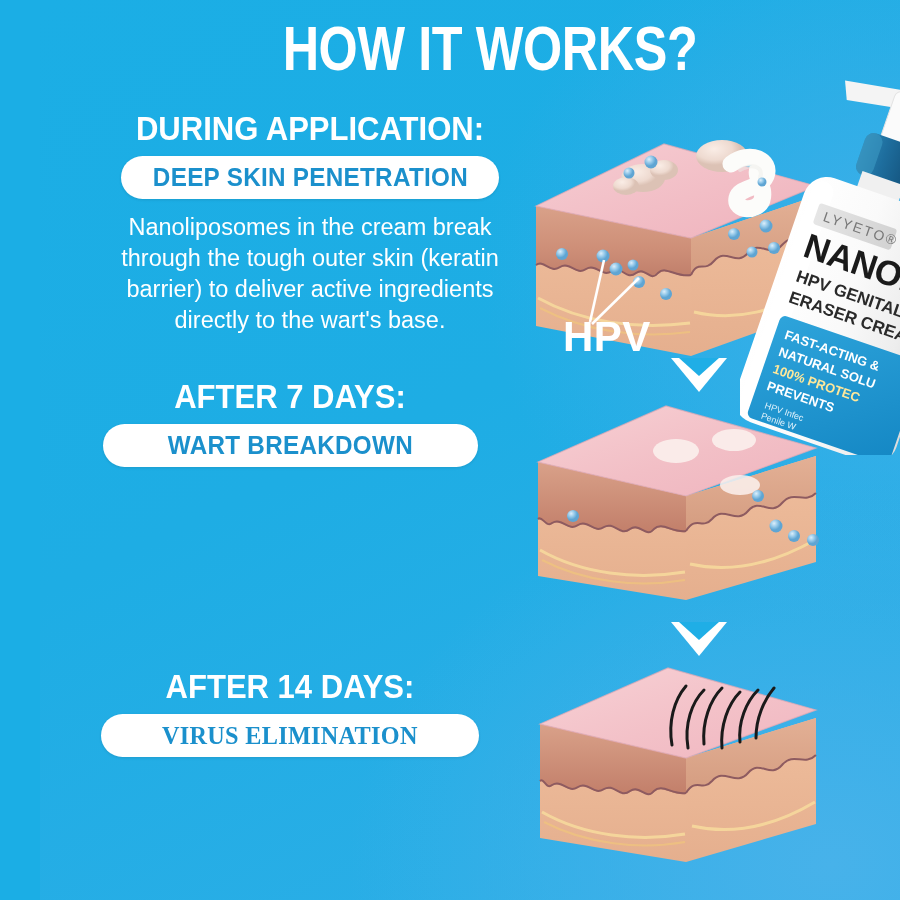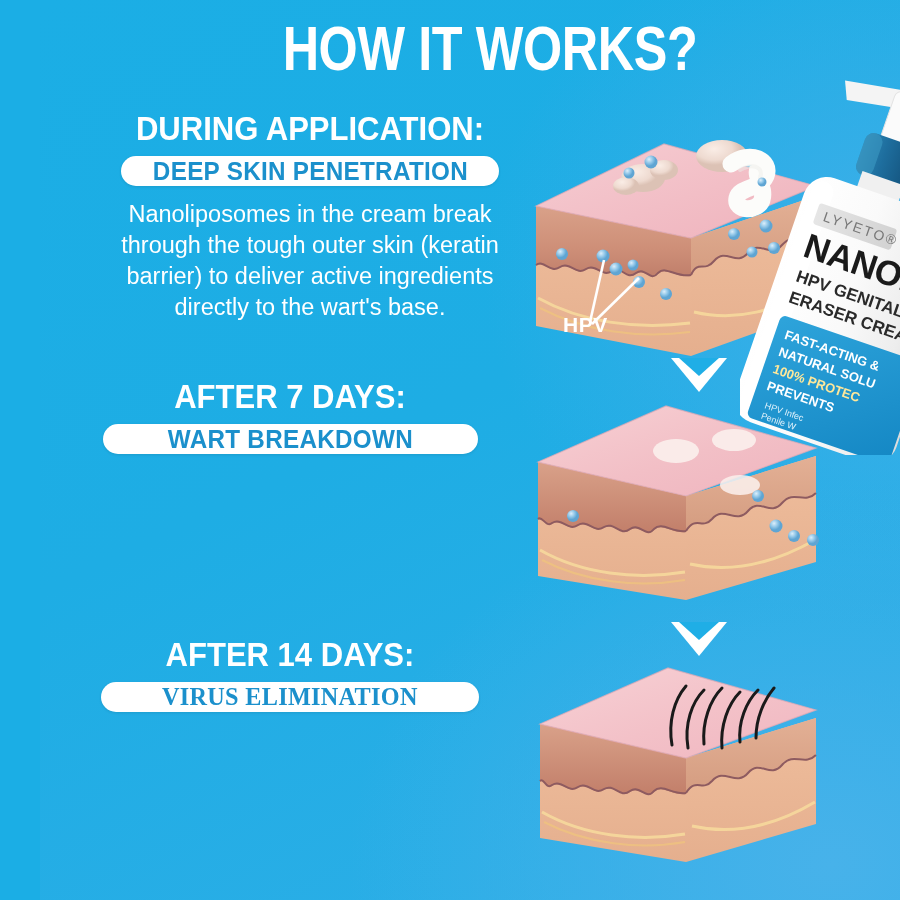--- a/index.html
+++ b/index.html
@@ -27,37 +27,37 @@
 
   
   .col{position:absolute;left:0;width:500px;text-align:center;}
   .step-title{
     color:#fff;font-weight:bold;font-size:33px;line-height:38px;
     letter-spacing:0px;transform:scaleX(0.94);transform-origin:50% 50%;
     white-space:nowrap;
   }
   .pill{
     margin:8px auto 0;background:#ffffff;border-radius:999px;
-    height:30px;display:flex;align-items:center;justify-content:center;
+    height:43px;display:flex;align-items:center;justify-content:center;
     box-shadow:0 1px 3px rgba(0,0,0,.10);
   }
   .pill span{
     color:#1B90CC;font-weight:bold;font-size:25px;letter-spacing:.3px;
     transform:scaleX(0.97);transform-origin:50% 50%;white-space:nowrap;
   }
   .body-copy{
     margin-top:13px;color:#FFFFFF;font-size:23.5px;line-height:31px;
     padding:0 28px;font-weight:normal;
   }
 
   .c1{top:110px;padding-left:20px;}
   .c1 .pill{width:378px;}
   .c2{top:378px;}
   .c2 .pill{width:375px;}
-  .c3{top:636px;}
+  .c3{top:668px;}
   .c3 .pill{width:378px;font-family:Liberation Serif, serif;}
 
   
   .arrow{
     position:absolute;width:0;height:0;
     border-left:28px solid transparent;border-right:28px solid transparent;
     border-top:34px solid #ffffff;
   }
   .arrow::after{
     content:"";position:absolute;left:-20px;top:-34px;width:0;height:0;
@@ -66,21 +66,21 @@
   }
   .arrow-1{left:631px;top:358px;}
   .arrow-2{left:631px;top:622px;}
 
   
   .block{position:absolute;}
   .block svg{display:block;}
 
   .hpv-label{
     position:absolute;left:523px;top:313px;color:#fff;
-    font-weight:bold;font-size:21px;letter-spacing:0.5px;
+    font-weight:bold;font-size:42px;letter-spacing:0.5px;
   }
 
   
   .bottle{position:absolute;left:700px;top:75px;width:230px;height:380px;}
 </style>
 </head>
 <body>
 
 <div id="poster">
 

